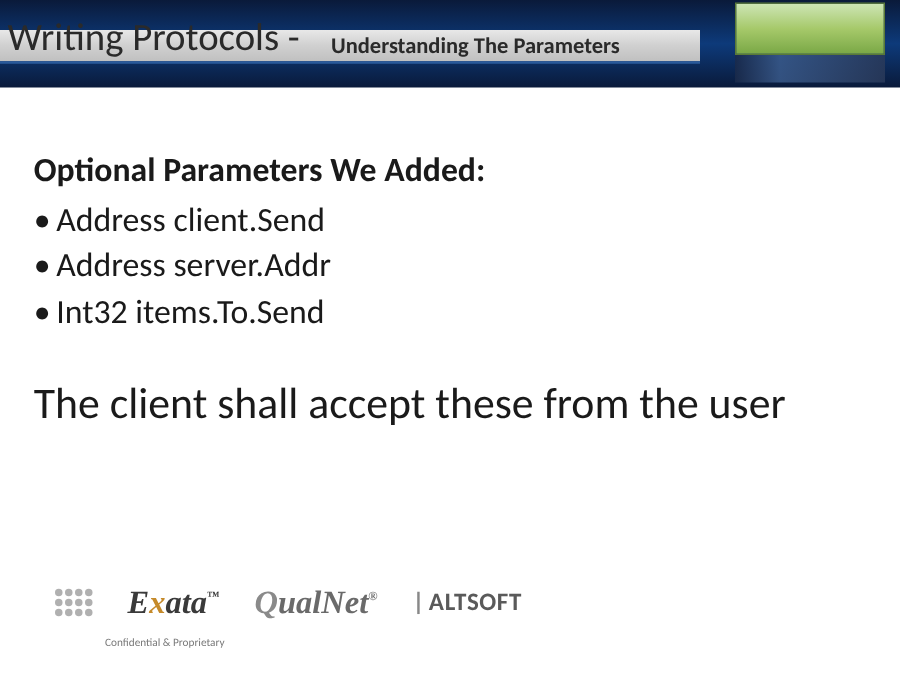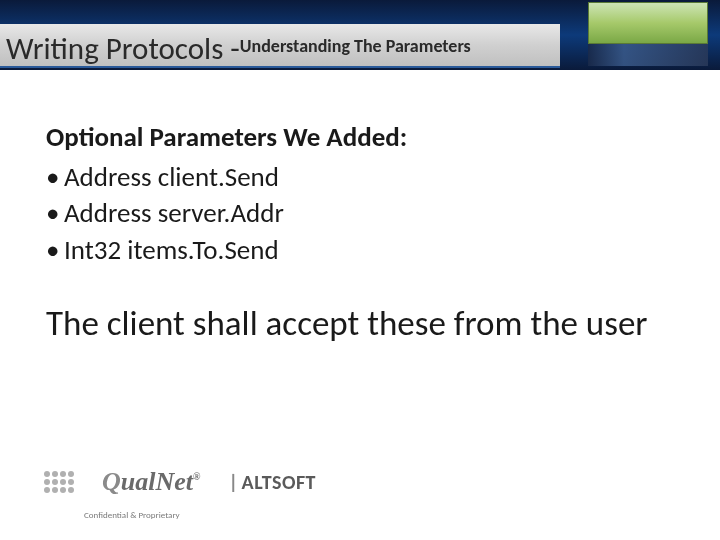--- a/index.html
+++ b/index.html
@@ -33,43 +33,44 @@
     width: 120px;
     height: 22px;
     background: linear-gradient(to right, #1a2a4a 0%, #3a5a8a 30%, #2a3a5a 100%);
     opacity: 0.85;
   }
   .title-bar {
     position: absolute;
     top: 24px;
     left: 0;
     width: 560px;
-    height: 44px;
+    height: 27px;
     background: linear-gradient(to bottom, #e8e8e8 0%, #d0d0d0 50%, #c0c0c0 100%);
     border-bottom: 2px solid #2a5a9a;
     display: flex;
-    align-items: center;
+    align-items: flex-end;
     padding-left: 6px;
     padding-top: 6px;
+    gap: 25px;
   }
   .title-main {
     font-size: 31px;
     font-weight: 400;
     color: #2a2a2a;
   }
   .title-sub {
     font-size: 18px;
     color: #2a2a2a;
     margin-left: 0;
     position: relative;
     top: -2px;
     font-weight: bold;
   }
   .content {
-    padding: 50px 44px 0 46px;
+    padding: 50px 44px 0 27px;
     color: #1a1a1a;
   }
   .section-heading {
     font-size: 27px;
     font-weight: bold;
     margin-bottom: 6px;
   }
   .bullets {
     list-style: none;
     font-size: 27px;
@@ -186,20 +187,23 @@
         <span></span>
           <span></span>
           <span></span>
           <span></span>
         <span></span>
           <span></span>
           <span></span>
           <span></span>
       </div>
     </div>
+    <div class="logo-exata">
+      <span>E</span><span class="x">x</span><span>ata</span><sup style="font-size:10px;font-style:normal;">™</sup>
+    </div>
     <div class="logo-qualnet">
       <span class="q">Q</span><span>ualNet</span><sup>®</sup>
     </div>
     <div class="logo-altsoft">
       <span class="bar">|</span><span>ALTSOFT</span>
     </div>
   </div>
   <div class="confidential">Confidential &amp; Proprietary</div>
 </div>
 

